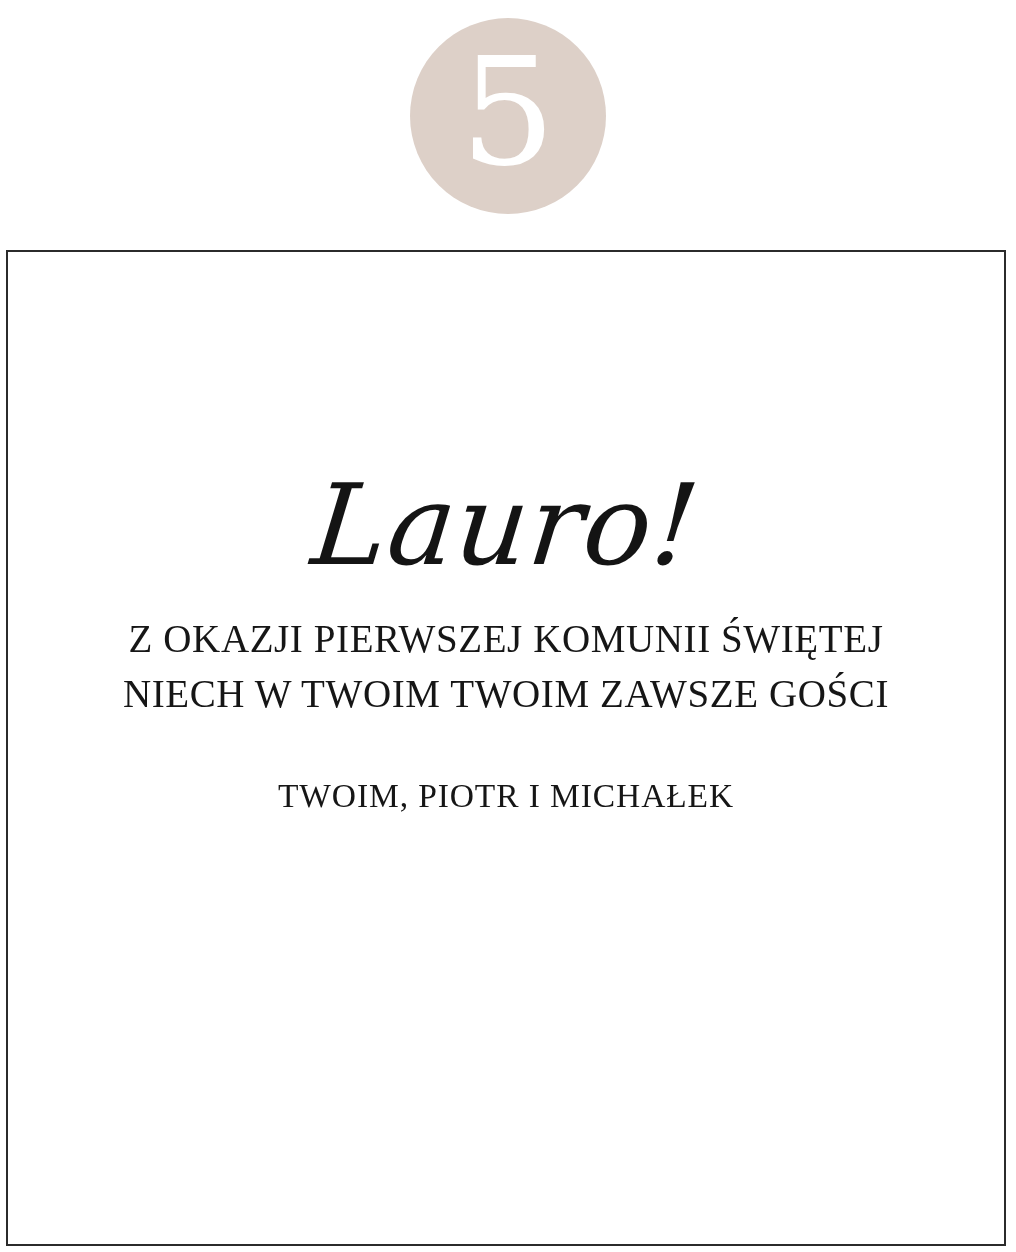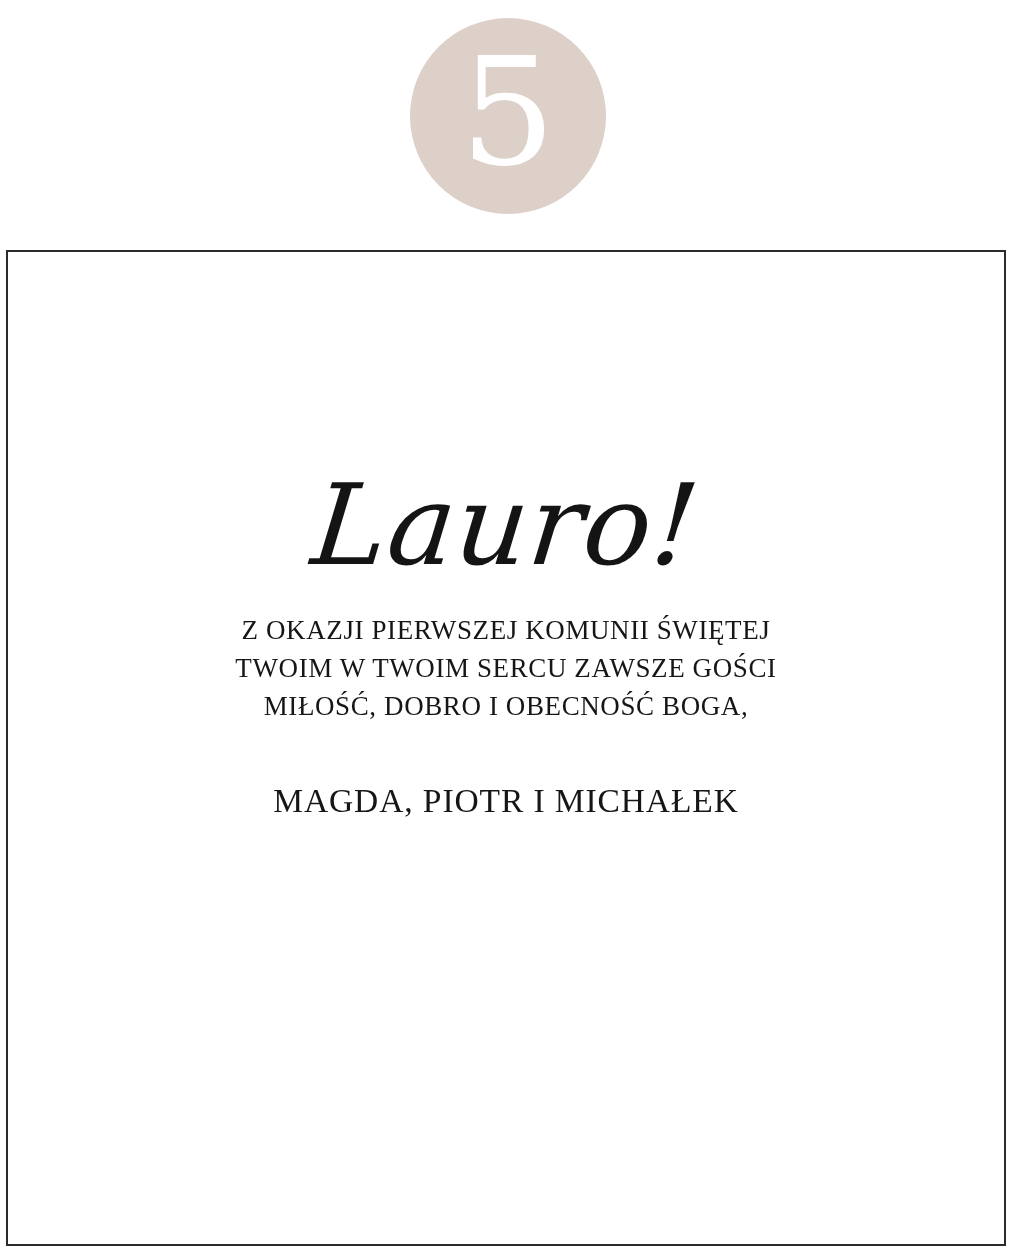--- a/index.html
+++ b/index.html
@@ -76,21 +76,21 @@
     line-height: 1.05;
     font-weight: 400;
     color: #141414;
     letter-spacing: 1px;
     margin: 0 0 26px 0;
     transform: skewX(-6deg);
   }
 
   .message {
     font-family: "Liberation Serif", serif;
-    font-size: 27px;
+    font-size: 39px;
     line-height: 1.42;
     letter-spacing: 0.6px;
     color: #161616;
     margin: 0;
   }
   .message .line {
     display: block;
     white-space: nowrap;
   }
 
@@ -112,22 +112,21 @@
     <span class="badge-number">5</span>
   </div>
 
   <div class="card">
     <div class="card-inner">
 
       <div class="script-name">Lauro!</div>
 
       <div class="message">
         <span class="line">Z OKAZJI PIERWSZEJ KOMUNII ŚWIĘTEJ</span>
-        <span class="line">TWOIM W TWOIM SERCU ZAWSZE GOŚCI</span>
-        <span class="line">MIŁOŚĆ, DOBRO I OBECNOŚĆ BOGA,</span>
+        <span class="line">NIECH W TWOIM TWOIM ZAWSZE GOŚCI</span>
       </div>
 
-      <div class="signature">MAGDA, PIOTR I MICHAŁEK</div>
+      <div class="signature">TWOIM, PIOTR I MICHAŁEK</div>
 
     </div>
   </div>
 
 </div>
 
 </body></html>

